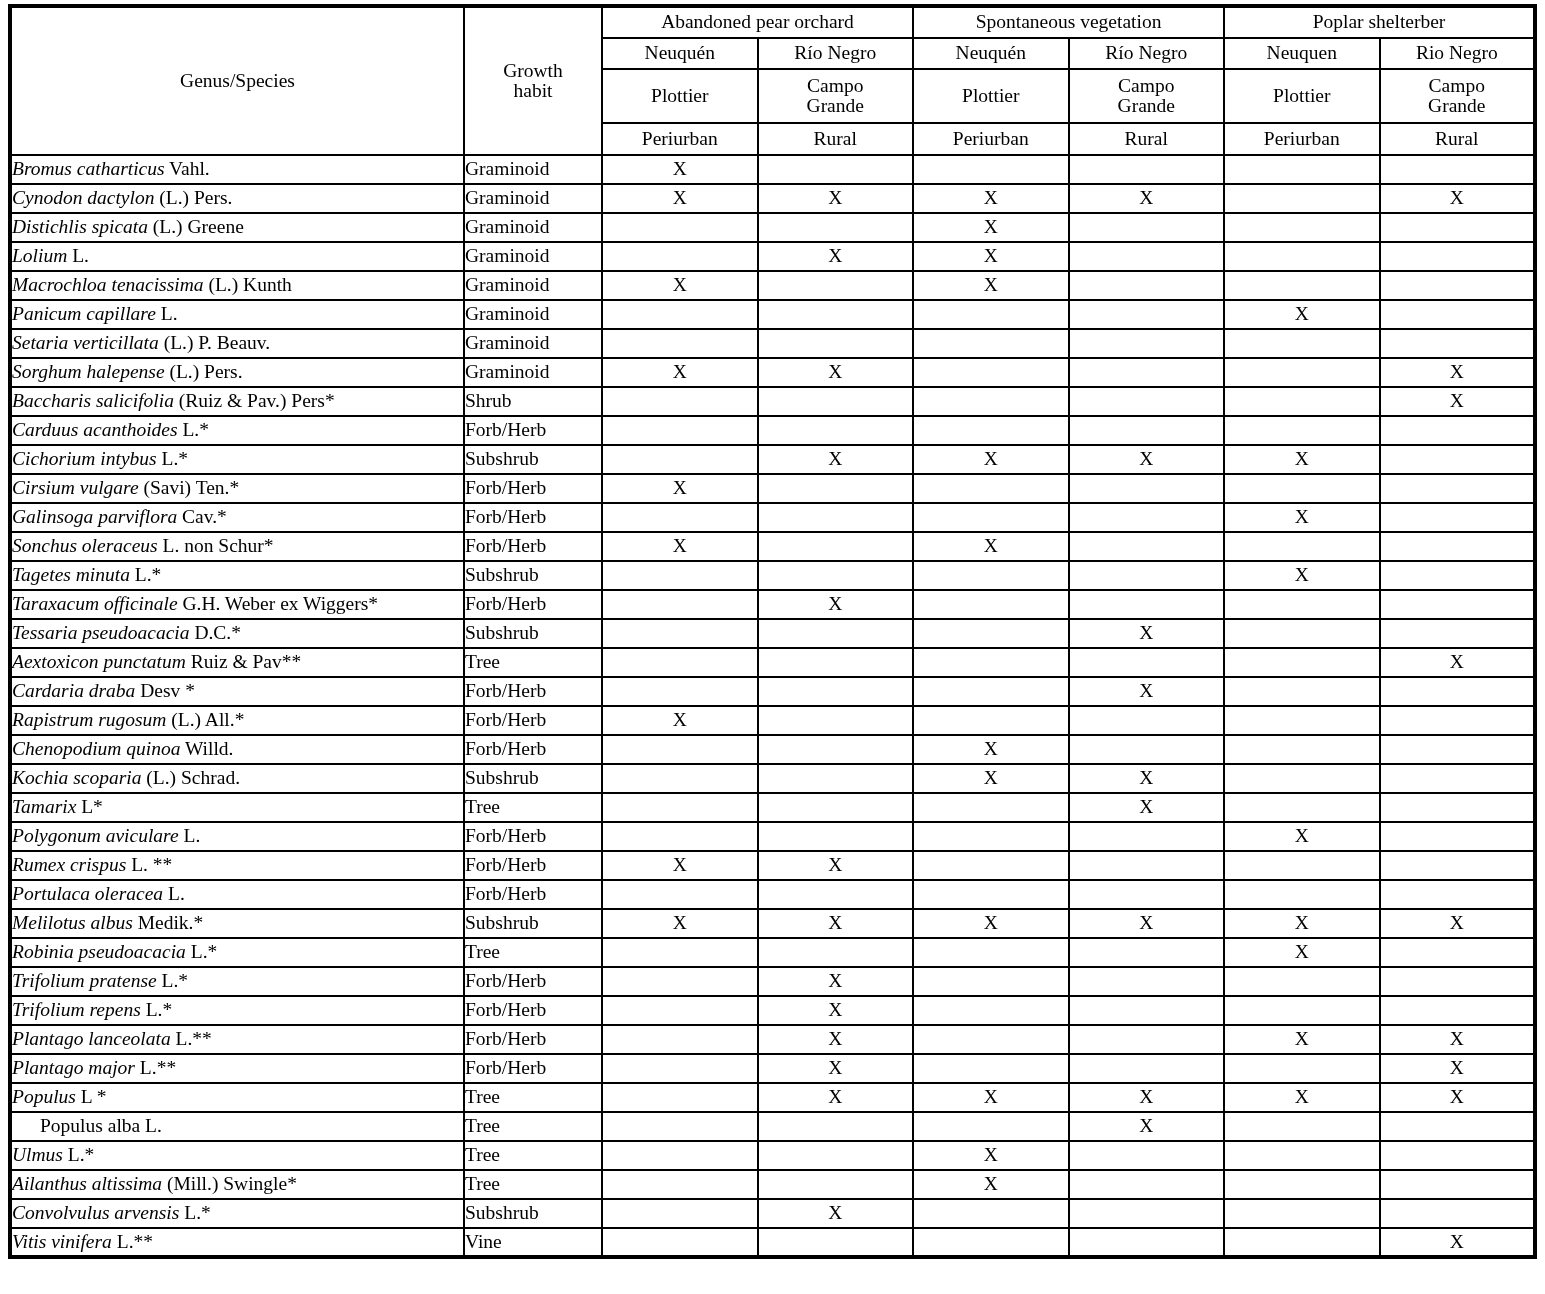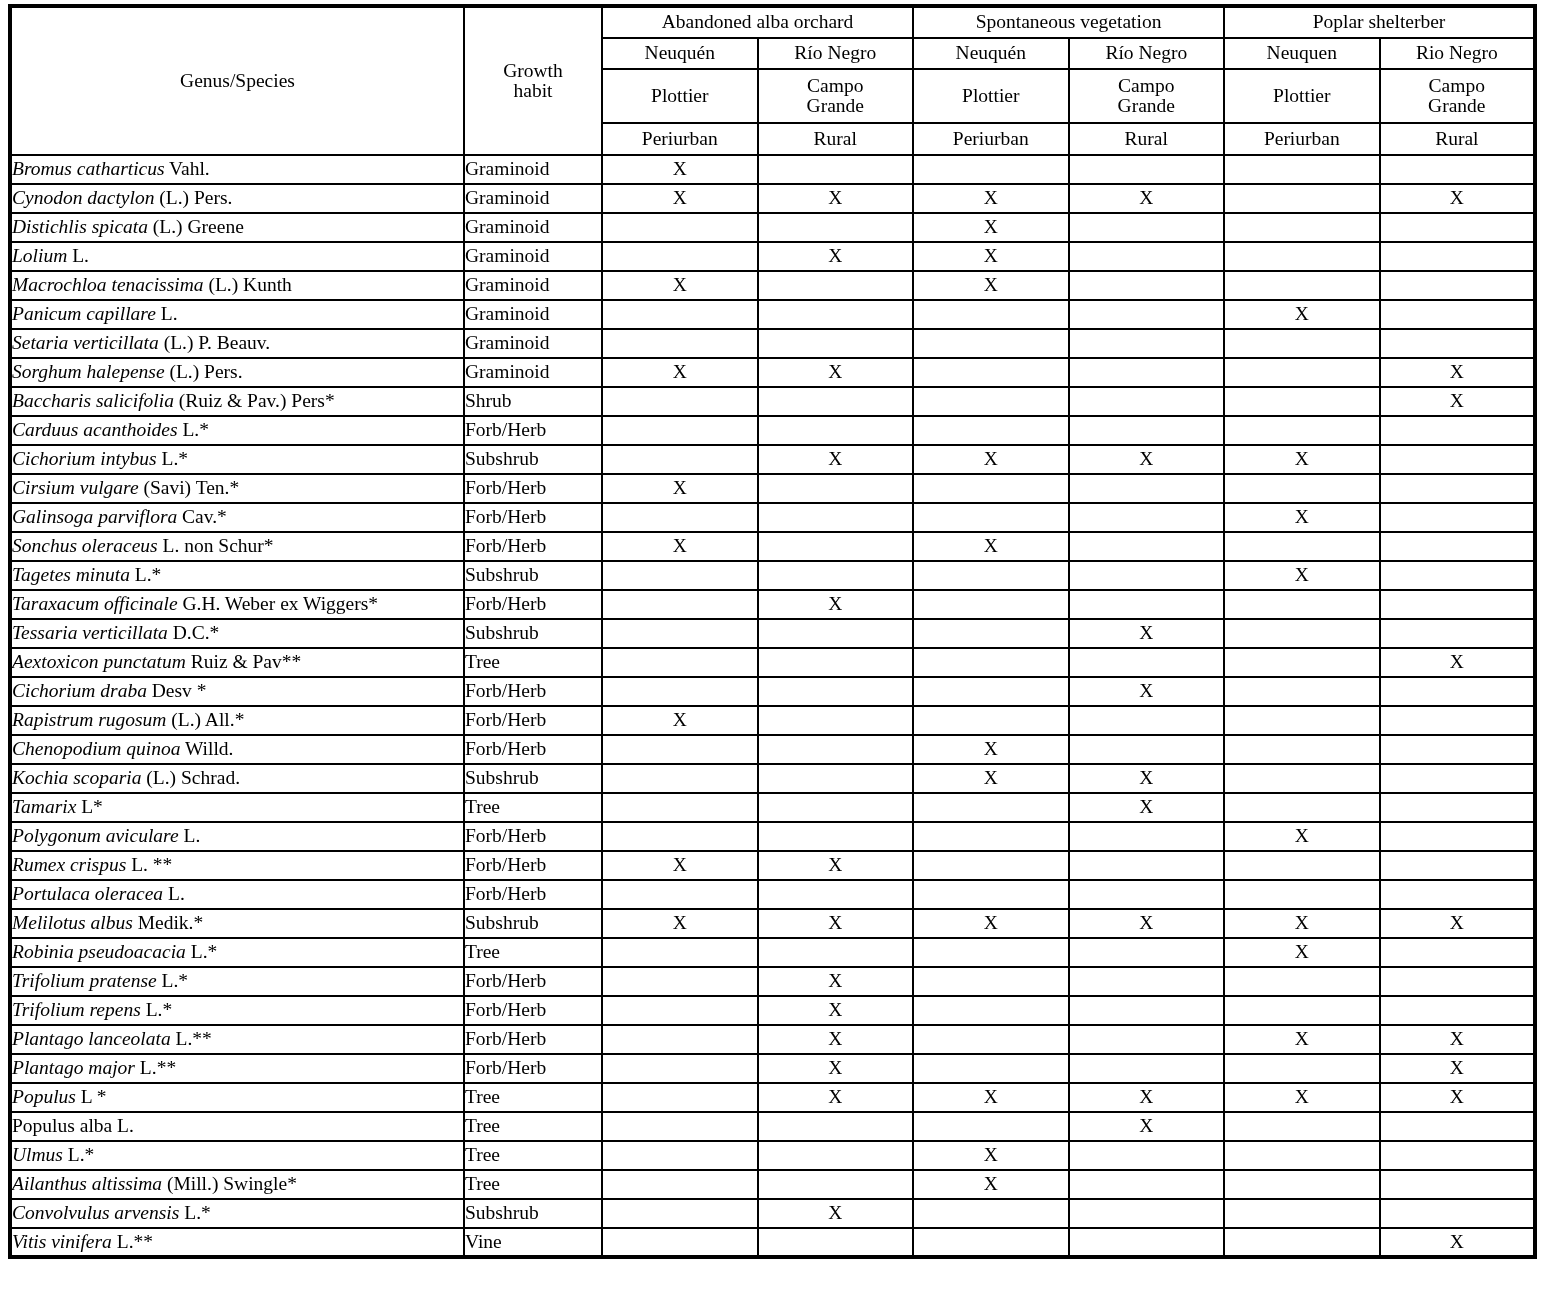--- a/index.html
+++ b/index.html
@@ -68,21 +68,21 @@
   
   tbody tr { height: 29px; }
   td.c-species {
     text-align: left;
     padding-left: 7px;
     white-space: nowrap;
     font-size: 20px;
   }
   td.c-species .sp-name { font-style: italic; }
   td.c-species .sp-auth { font-style: normal; }
-  td.c-species.plain .sp-name { font-style: normal; }
+  td.c-species.plain .sp-name { font-style: normal; padding-left: 28px; }
   td.c-habit {
     text-align: left;
     font-size: 19.5px;
   }
   td.c-mark {
     text-align: center;
     font-size: 19.5px;
   }
 
   col.col-species { width: 454px; }
@@ -104,21 +104,21 @@
       <col class="col-site">
         <col class="col-site">
     </colgroup>
     <thead>
       <tr>
         <th class="h-corner" rowspan="4">Genus/Species</th>
         <th class="h-corner" rowspan="4">
           <span>Growth</span><br>
           <span>habit</span>
         </th>
-        <th class="h-group" colspan="2">Abandoned alba orchard</th>
+        <th class="h-group" colspan="2">Abandoned pear orchard</th>
         <th class="h-group" colspan="2">Spontaneous vegetation</th>
         <th class="h-group" colspan="2">Poplar shelterber</th>
       </tr>
       <tr>
         <th class="h-prov">Neuquén</th>
         <th class="h-prov">Río Negro</th>
         <th class="h-prov">Neuquén</th>
         <th class="h-prov">Río Negro</th>
         <th class="h-prov">Neuquen</th>
         <th class="h-prov">Rio Negro</th>
@@ -310,41 +310,41 @@
           <td class="c-species"><span class="sp-name">Taraxacum officinale</span><span class="sp-auth"> G.H. Weber ex Wiggers*</span></td>
           <td class="c-habit">Forb/Herb</td>
           <td class="c-mark"></td>
           <td class="c-mark">X</td>
           <td class="c-mark"></td>
           <td class="c-mark"></td>
           <td class="c-mark"></td>
           <td class="c-mark"></td>
         </tr>
         <tr>
-          <td class="c-species"><span class="sp-name">Tessaria verticillata</span><span class="sp-auth"> D.C.*</span></td>
+          <td class="c-species"><span class="sp-name">Tessaria pseudoacacia</span><span class="sp-auth"> D.C.*</span></td>
           <td class="c-habit">Subshrub</td>
           <td class="c-mark"></td>
           <td class="c-mark"></td>
           <td class="c-mark"></td>
           <td class="c-mark">X</td>
           <td class="c-mark"></td>
           <td class="c-mark"></td>
         </tr>
         <tr>
           <td class="c-species"><span class="sp-name">Aextoxicon punctatum</span><span class="sp-auth"> Ruiz &amp; Pav**</span></td>
           <td class="c-habit">Tree</td>
           <td class="c-mark"></td>
           <td class="c-mark"></td>
           <td class="c-mark"></td>
           <td class="c-mark"></td>
           <td class="c-mark"></td>
           <td class="c-mark">X</td>
         </tr>
         <tr>
-          <td class="c-species"><span class="sp-name">Cichorium draba</span><span class="sp-auth"> Desv *</span></td>
+          <td class="c-species"><span class="sp-name">Cardaria draba</span><span class="sp-auth"> Desv *</span></td>
           <td class="c-habit">Forb/Herb</td>
           <td class="c-mark"></td>
           <td class="c-mark"></td>
           <td class="c-mark"></td>
           <td class="c-mark">X</td>
           <td class="c-mark"></td>
           <td class="c-mark"></td>
         </tr>
         <tr>
           <td class="c-species"><span class="sp-name">Rapistrum rugosum</span><span class="sp-auth"> (L.) All.*</span></td>

